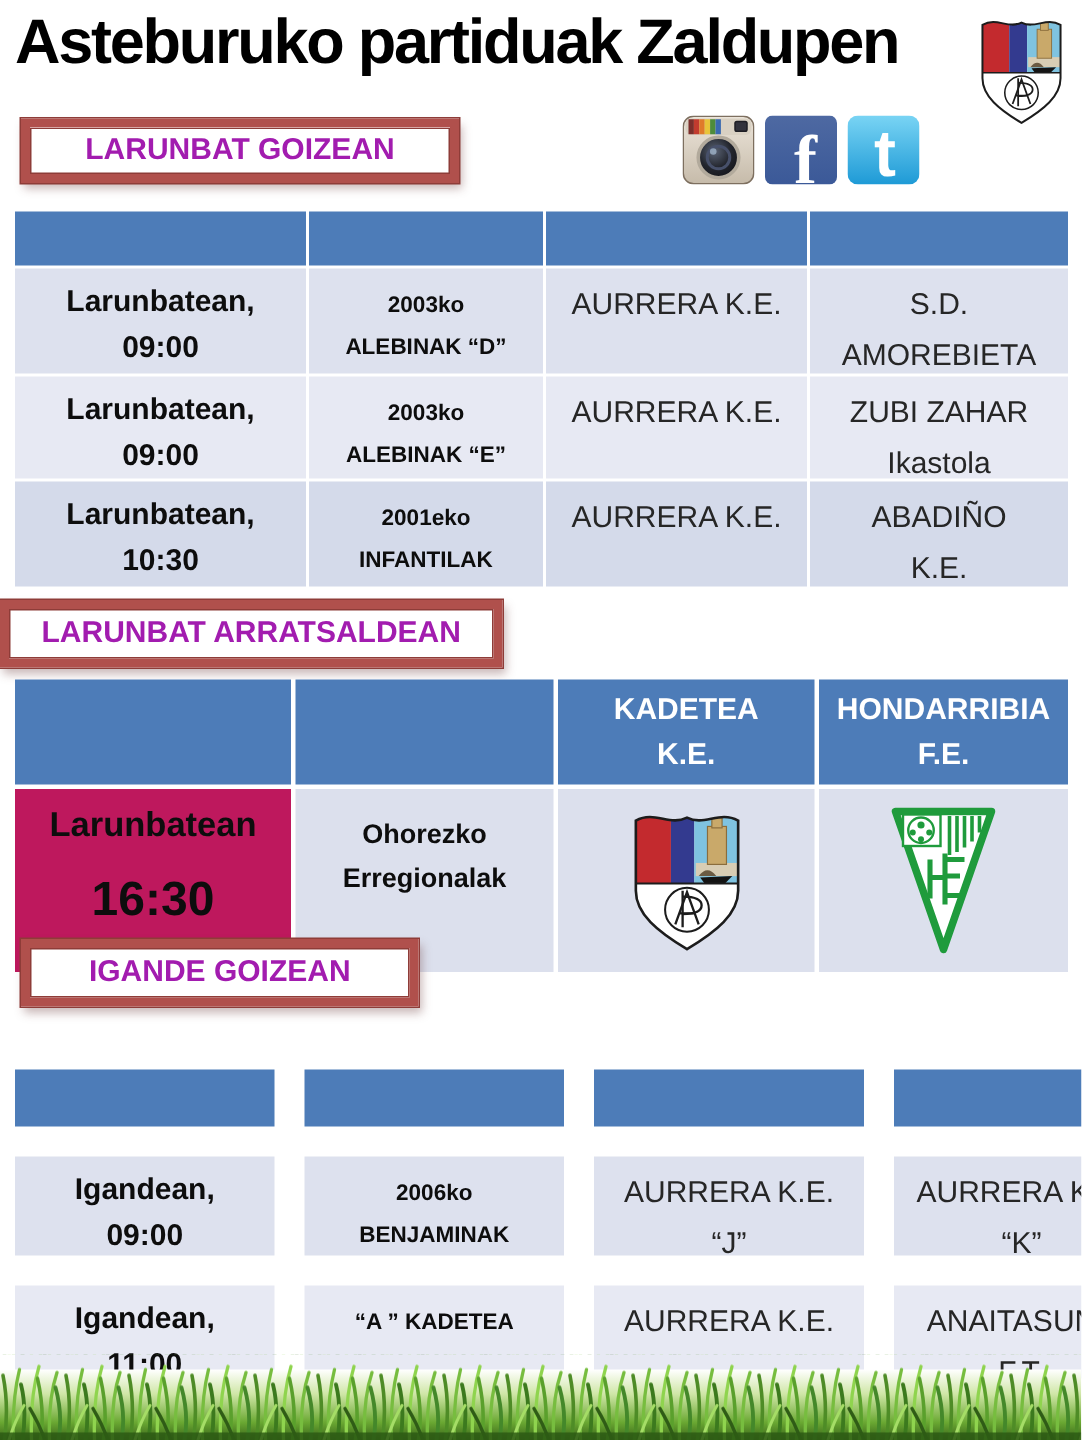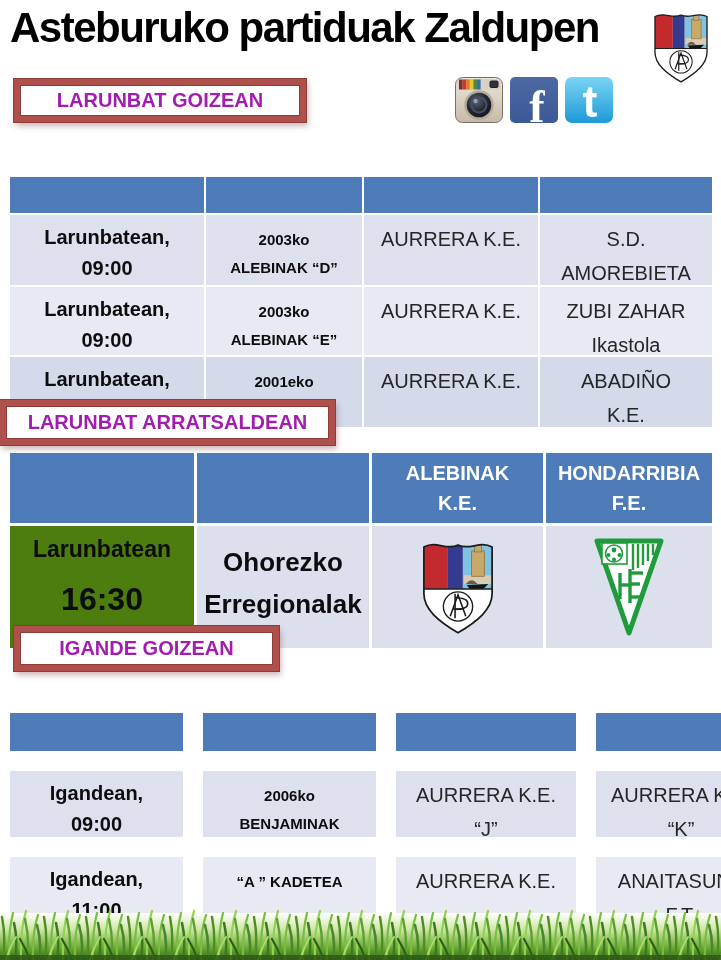--- a/index.html
+++ b/index.html
@@ -18,46 +18,46 @@
   .sec1{left:14px; top:79px;  width:292px; height:43px;}
   .sec2{left:0; top:400px; width:335px; height:45px;}
   .sec3{left:14px; top:626px; width:265px; height:45px;}
 
   .social{position:absolute; left:455px; top:77px; display:flex; gap:7px;}
   .social svg{display:block;}
 
   .tbl{position:absolute; display:grid; background:#ffffff;}
   .t1{left:10px; top:141px; width:702px; gap:2px;
       grid-template-columns:194px 156px 174px 172px;
-      grid-template-rows:36px 70px 68px 70px;margin-top:36px;}
+      grid-template-rows:36px 70px 68px 70px;}
   .t2{left:10px; top:453px; width:702px; gap:3px;
       grid-template-columns:184px 172px 171px 166px;
       grid-template-rows:70px 122px;}
   .t3{left:10px; top:713px; width:702px; gap:20px;
       grid-template-columns:173px 173px 180px 170px;
       grid-template-rows:38px 66px 62px;}
 
   .hc{background:#4d7cb8;}
   .th2{background:#4d7cb8; color:#fff; font-weight:bold; font-size:20px; line-height:1.5;
        display:flex; align-items:center; justify-content:center; text-align:center; white-space:pre-line;}
 
   .c{text-align:center; padding-top:7px; white-space:pre-line; box-sizing:border-box;}
   .r1{background:#dde1ee;}
   .r2{background:#e7e9f3;}
   .r3{background:#d4daea;}
 
   .time{font-weight:bold; font-size:20px; line-height:1.55; color:#0d0d0d;}
   .cat {font-weight:bold; font-size:15px; line-height:1.85; color:#0d0d0d; padding-top:11px;}
   .team{font-weight:normal; font-size:20px; line-height:1.7; color:#262626;}
 
-  .bigcell{background:#4d7c0f; display:flex; flex-direction:column; align-items:center;
+  .bigcell{background:#be185d; display:flex; flex-direction:column; align-items:center;
            justify-content:flex-start; padding:10px 0 8px 0; box-sizing:border-box;}
   .day{font-weight:bold; font-size:23px; color:#0d0d0d;}
   .big-time{font-weight:bold; font-size:32px; color:#0d0d0d; margin-top:18px;}
-  .cat2{font-weight:bold; font-size:26px; line-height:1.6; color:#0d0d0d; padding-top:16px;
+  .cat2{font-weight:bold; font-size:18px; line-height:1.6; color:#0d0d0d; padding-top:16px;
         background:#dce0ed; text-align:center; white-space:pre-line; box-sizing:border-box;}
   .logocell{background:#dce0ed; display:flex; align-items:center; justify-content:center;}
 
   .grass{position:absolute; left:0; top:903px;}
 </style>
 </head>
 <body>
 
 <svg width="0" height="0" style="position:absolute" aria-hidden="true">
   <defs>
@@ -203,21 +203,21 @@
 K.E.</div>
   </div>
 
   <div class="secbox sec2">
     <span>LARUNBAT ARRATSALDEAN</span>
   </div>
 
   <div class="tbl t2">
     <div class="hc"></div>
     <div class="hc"></div>
-    <div class="th2">ALEBINAK
+    <div class="th2">KADETEA
 K.E.</div>
     <div class="th2">HONDARRIBIA
 F.E.</div>
 
     <div class="bigcell">
       <span class="day">Larunbatean</span>
       <span class="big-time">16:30</span>
     </div>
     <div class="cat2">Ohorezko
 Erregionalak</div>

